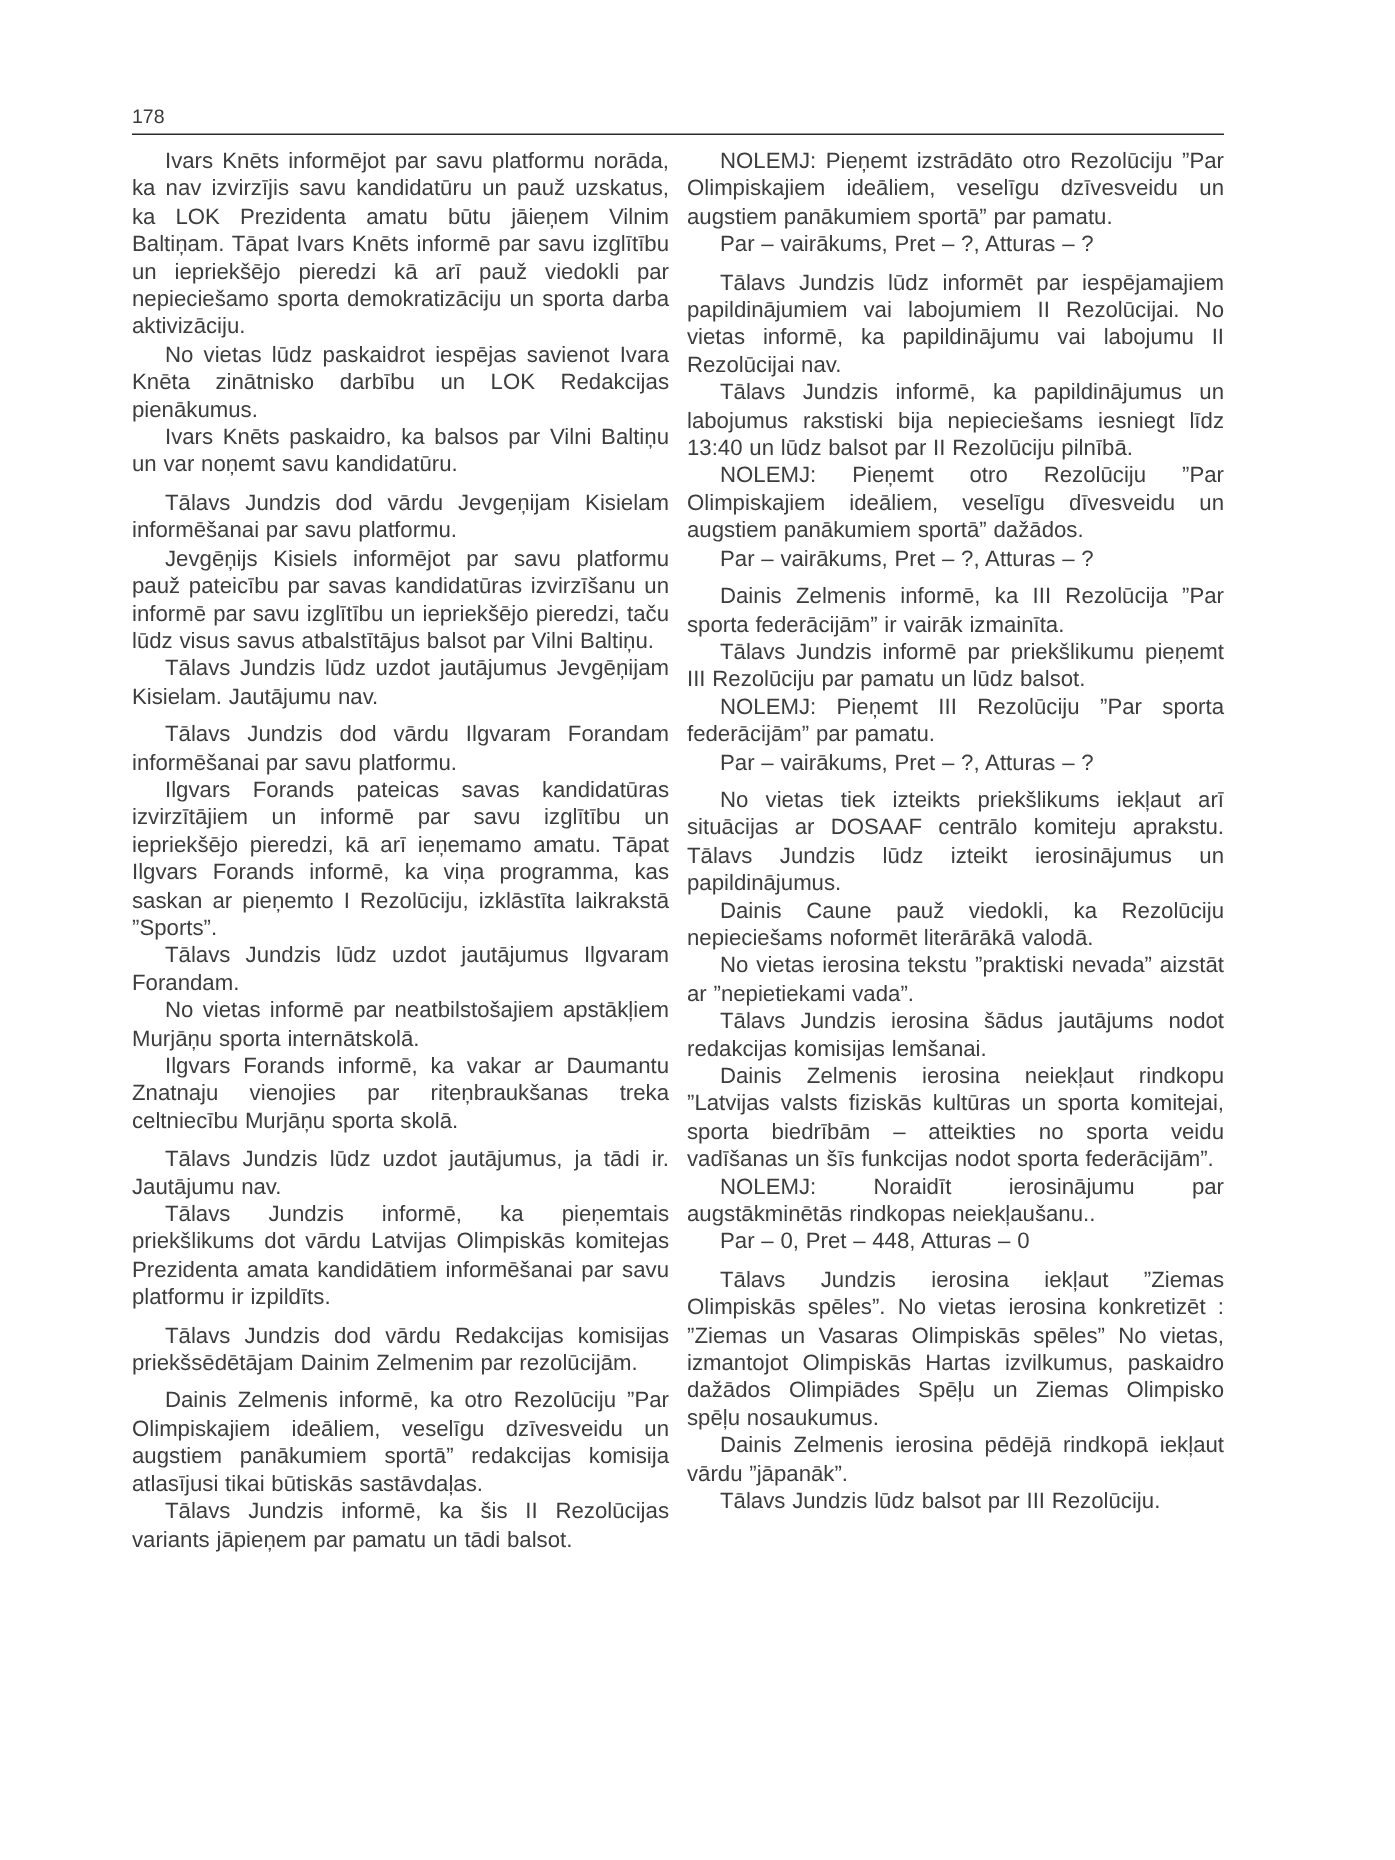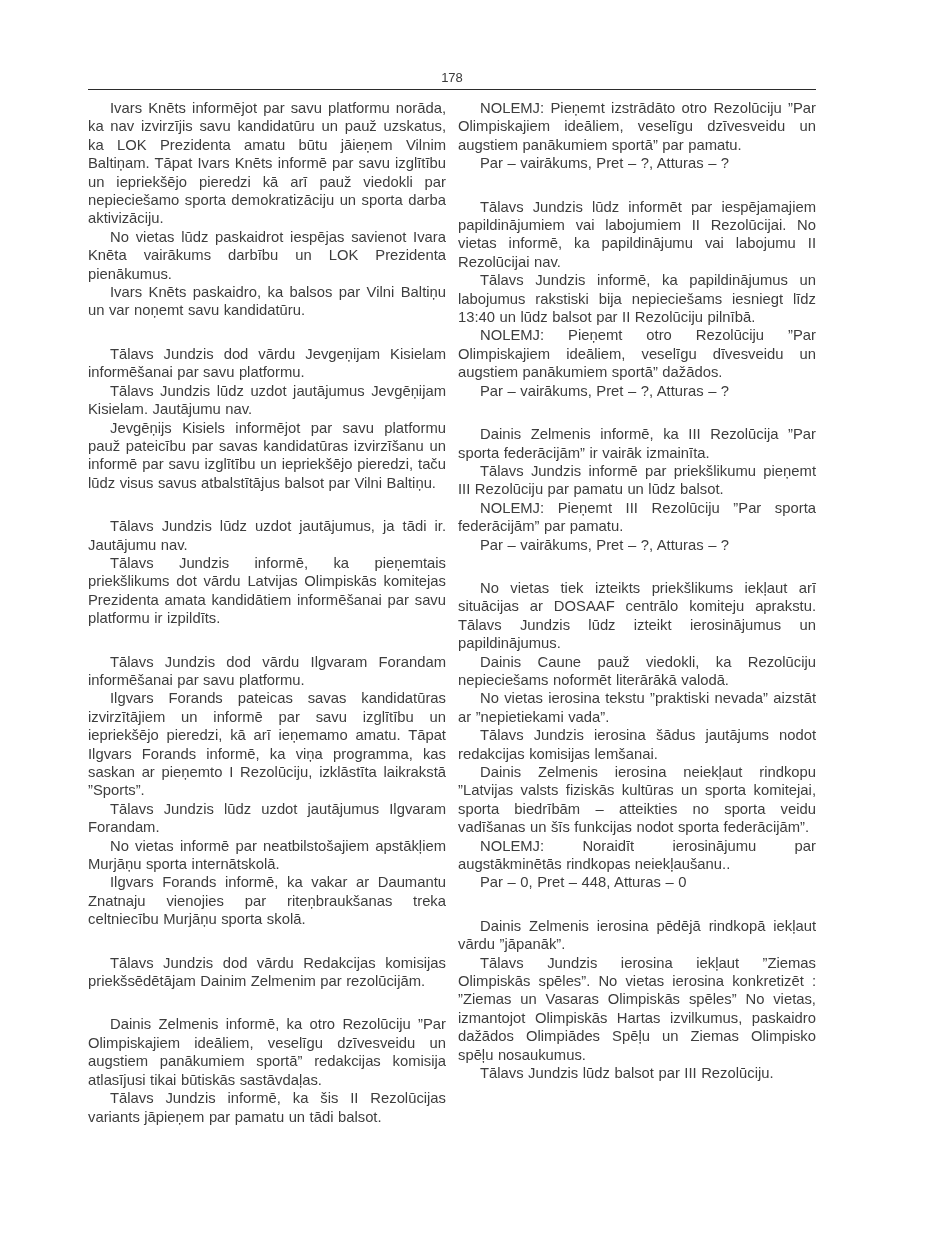--- a/index.html
+++ b/index.html
@@ -17,33 +17,32 @@
     width: 728px;
     font-family: "Liberation Sans", "DejaVu Sans", sans-serif;
     color: #3d3d3d;
   }
   .pagehead {
     font-size: 13px;
     line-height: 15px;
     color: #3a3a3a;
     padding-bottom: 4px;
     border-bottom: 1.6px solid #2b2b2b;
-    text-align: center;
   }
   .columns {
     display: flex;
     gap: 12px;
     margin-top: 9px;
   }
   .col {
     flex: 1 1 0;
     min-width: 0;
   }
   .section + .section {
-    margin-top: 25px;
+    margin-top: 7px;
   }
   .para {
     margin: 0;
     font-size: 14.8px;
     line-height: 18.4px;
     text-align: justify;
     text-indent: 22px;
     word-spacing: 0.4px;
     color: #3d3d3d;
   }
@@ -52,38 +51,38 @@
 <body>
 
 <div class="page">
   <div class="pagehead">
     <span>178</span>
   </div>
   <div class="columns">
     <div class="col">
         <div class="section">
           <p class="para">Ivars Knēts informējot par savu platformu norāda, ka nav izvirzījis savu kandidatūru un pauž uzskatus, ka LOK Prezidenta amatu būtu jāieņem Vilnim Baltiņam. Tāpat Ivars Knēts informē par savu izglītību un iepriekšējo pieredzi kā arī pauž viedokli par nepieciešamo sporta demokratizāciju un sporta darba aktivizāciju.</p>
-          <p class="para">No vietas lūdz paskaidrot iespējas savienot Ivara Knēta vairākums darbību un LOK Prezidenta pienākumus.</p>
+          <p class="para">No vietas lūdz paskaidrot iespējas savienot Ivara Knēta zinātnisko darbību un LOK Redakcijas pienākumus.</p>
           <p class="para">Ivars Knēts paskaidro, ka balsos par Vilni Baltiņu un var noņemt savu kandidatūru.</p>
         </div>
         <div class="section">
           <p class="para">Tālavs Jundzis dod vārdu Jevgeņijam Kisielam informēšanai par savu platformu.</p>
+          <p class="para">Jevgēņijs Kisiels informējot par savu platformu pauž pateicību par savas kandidatūras izvirzīšanu un informē par savu izglītību un iepriekšējo pieredzi, taču lūdz visus savus atbalstītājus balsot par Vilni Baltiņu.</p>
           <p class="para">Tālavs Jundzis lūdz uzdot jautājumus Jevgēņijam Kisielam. Jautājumu nav.</p>
-          <p class="para">Jevgēņijs Kisiels informējot par savu platformu pauž pateicību par savas kandidatūras izvirzīšanu un informē par savu izglītību un iepriekšējo pieredzi, taču lūdz visus savus atbalstītājus balsot par Vilni Baltiņu.</p>
-        </div>
-        <div class="section">
-          <p class="para">Tālavs Jundzis lūdz uzdot jautājumus, ja tādi ir. Jautājumu nav.</p>
-          <p class="para">Tālavs Jundzis informē, ka pieņemtais priekšlikums dot vārdu Latvijas Olimpiskās komitejas Prezidenta amata kandidātiem informēšanai par savu platformu ir izpildīts.</p>
         </div>
         <div class="section">
           <p class="para">Tālavs Jundzis dod vārdu Ilgvaram Forandam informēšanai par savu platformu.</p>
           <p class="para">Ilgvars Forands pateicas savas kandidatūras izvirzītājiem un informē par savu izglītību un iepriekšējo pieredzi, kā arī ieņemamo amatu. Tāpat Ilgvars Forands informē, ka viņa programma, kas saskan ar pieņemto I Rezolūciju, izklāstīta laikrakstā ”Sports”.</p>
           <p class="para">Tālavs Jundzis lūdz uzdot jautājumus Ilgvaram Forandam.</p>
           <p class="para">No vietas informē par neatbilstošajiem apstākļiem Murjāņu sporta internātskolā.</p>
           <p class="para">Ilgvars Forands informē, ka vakar ar Daumantu Znatnaju vienojies par riteņbraukšanas treka celtniecību Murjāņu sporta skolā.</p>
+        </div>
+        <div class="section">
+          <p class="para">Tālavs Jundzis lūdz uzdot jautājumus, ja tādi ir. Jautājumu nav.</p>
+          <p class="para">Tālavs Jundzis informē, ka pieņemtais priekšlikums dot vārdu Latvijas Olimpiskās komitejas Prezidenta amata kandidātiem informēšanai par savu platformu ir izpildīts.</p>
         </div>
         <div class="section">
           <p class="para">Tālavs Jundzis dod vārdu Redakcijas komisijas priekšsēdētājam Dainim Zelmenim par rezolūcijām.</p>
         </div>
         <div class="section">
           <p class="para">Dainis Zelmenis informē, ka otro Rezolūciju ”Par Olimpiskajiem ideāliem, veselīgu dzīvesveidu un augstiem panākumiem sportā” redakcijas komisija atlasījusi tikai būtiskās sastāvdaļas.</p>
           <p class="para">Tālavs Jundzis informē, ka šis II Rezolūcijas variants jāpieņem par pamatu un tādi balsot.</p>
         </div>
       </div>
     <div class="col">
@@ -106,19 +105,19 @@
         <div class="section">
           <p class="para">No vietas tiek izteikts priekšlikums iekļaut arī situācijas ar DOSAAF centrālo komiteju aprakstu. Tālavs Jundzis lūdz izteikt ierosinājumus un papildinājumus.</p>
           <p class="para">Dainis Caune pauž viedokli, ka Rezolūciju nepieciešams noformēt literārākā valodā.</p>
           <p class="para">No vietas ierosina tekstu ”praktiski nevada” aizstāt ar ”nepietiekami vada”.</p>
           <p class="para">Tālavs Jundzis ierosina šādus jautājums nodot redakcijas komisijas lemšanai.</p>
           <p class="para">Dainis Zelmenis ierosina neiekļaut rindkopu ”Latvijas valsts fiziskās kultūras un sporta komitejai, sporta biedrībām – atteikties no sporta veidu vadīšanas un šīs funkcijas nodot sporta federācijām”.</p>
           <p class="para">NOLEMJ: Noraidīt ierosinājumu par augstākminētās rindkopas neiekļaušanu..</p>
           <p class="para">Par – 0, Pret – 448, Atturas – 0</p>
         </div>
         <div class="section">
+          <p class="para">Tālavs Jundzis ierosina iekļaut ”Ziemas Olimpiskās spēles”. No vietas ierosina konkretizēt : ”Ziemas un Vasaras Olimpiskās spēles” No vietas, izmantojot Olimpiskās Hartas izvilkumus, paskaidro dažādos Olimpiādes Spēļu un Ziemas Olimpisko spēļu nosaukumus.</p>
           <p class="para">Dainis Zelmenis ierosina pēdējā rindkopā iekļaut vārdu ”jāpanāk”.</p>
-          <p class="para">Tālavs Jundzis ierosina iekļaut ”Ziemas Olimpiskās spēles”. No vietas ierosina konkretizēt : ”Ziemas un Vasaras Olimpiskās spēles” No vietas, izmantojot Olimpiskās Hartas izvilkumus, paskaidro dažādos Olimpiādes Spēļu un Ziemas Olimpisko spēļu nosaukumus.</p>
           <p class="para">Tālavs Jundzis lūdz balsot par III Rezolūciju.</p>
         </div>
       </div>
   </div>
 </div>
 
 </body></html>

